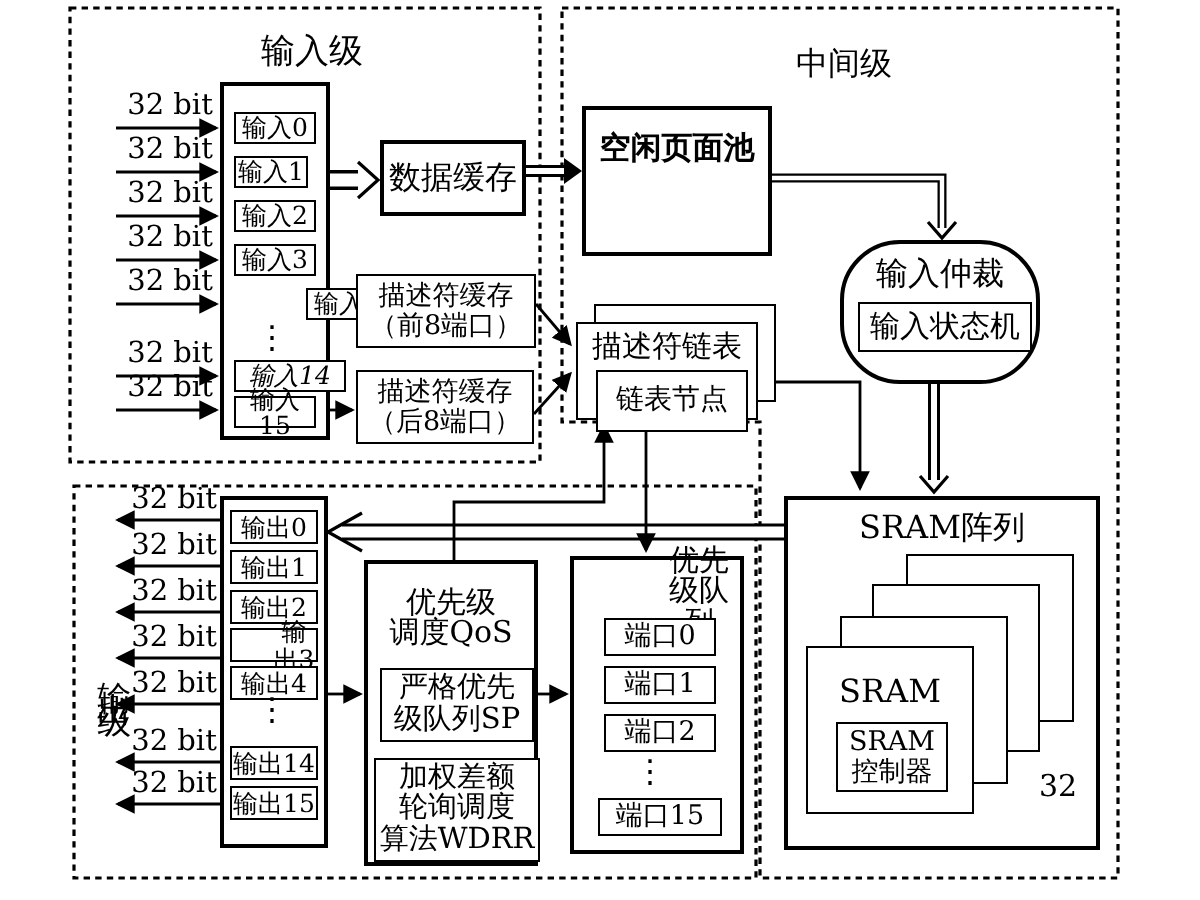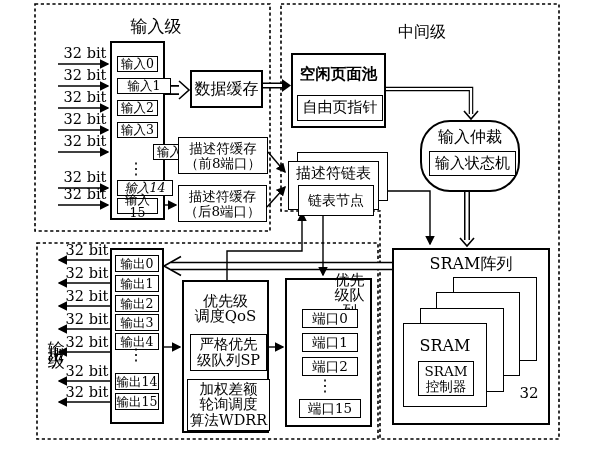--- a/index.html
+++ b/index.html
@@ -95,21 +95,21 @@
       <line x1="164" y1="347" x2="180" y2="347" marker-end="url(#ma)"></line>
       <line x1="269" y1="347" x2="283" y2="347" marker-end="url(#ma)"></line>
       <line x1="505" y1="403" x2="536" y2="372" marker-start="url(#ma)" marker-end="url(#ma)"></line>
     </g>
   </svg>
 
   <div class="lbl f17" style="left:120px;top:17px;width:72px;height:20px;">输入级</div>
 
   <div class="box" style="left:110px;top:41px;width:55px;height:179px;"></div>
   <div class="box thin f125" style="left:117px;top:56px;width:41px;height:16px;">输入0</div>
-  <div class="box thin f125" style="left:117px;top:78px;width:54px;height:16px;text-align:right;">输入1</div>
+  <div class="box thin f125" style="left:117px;top:78px;width:37px;height:16px;text-align:right;">输入1</div>
   <div class="box thin f125" style="left:117px;top:100px;width:41px;height:16px;">输入2</div>
   <div class="box thin f125" style="left:117px;top:122px;width:41px;height:16px;">输入3</div>
   <div class="box thin f125" style="left:117px;top:144px;width:41px;height:16px;margin-left:36px;">输入4</div>
   <div class="lbl f16" style="left:128px;top:159px;width:16px;height:20px;">⋮</div>
   <div class="box thin f125" style="left:117px;top:180px;width:56px;height:16px;font-style:italic;">输入14</div>
   <div class="box thin f125" style="left:117px;top:198px;width:41px;height:16px;">输入15</div>
 
   <div class="lbl f145" style="left:62px;top:46px;width:46px;height:14px;">32 bit</div>
   <div class="lbl f145" style="left:62px;top:68px;width:46px;height:14px;">32 bit</div>
   <div class="lbl f145" style="left:62px;top:90px;width:46px;height:14px;">32 bit</div>
@@ -126,21 +126,20 @@
   </div>
   <div class="box thin col f135" style="left:178px;top:185px;width:89px;height:37px;">
     <span>描述符缓存</span>
     <span>（后8端口）</span>
   </div>
 
   <div class="lbl f16" style="left:392px;top:22px;width:60px;height:20px;">中间级</div>
 
   <div class="box" style="left:291px;top:53px;width:95px;height:75px;">
     <div class="lbl f155" style="left:0;top:9px;width:100%;height:20px;">空闲页面池</div>
-    <div class="box thin f15" style="left:4px;top:40px;width:86px;height:26px;">自由页指针</div>
   </div>
 
   <div class="box" style="left:420px;top:120px;width:100px;height:72px;border-radius:30px;">
     <div class="lbl f16" style="left:0;top:6px;width:100%;height:19px;">输入仲裁</div>
     <div class="box thin f15" style="left:7px;top:29px;width:87px;height:25px;">输入状态机</div>
   </div>
 
   <div class="box thin" style="left:297px;top:152px;width:91px;height:49px;"></div>
   <div class="box thin" style="left:288px;top:161px;width:91px;height:49px;">
     <div class="lbl f15" style="left:0;top:3px;width:100%;height:18px;">描述符链表</div>
@@ -161,21 +160,21 @@
     </div>
   </div>
   <div class="lbl f15" style="left:516px;top:385px;width:26px;height:18px;">32</div>
 
   <div class="lbl f17 vert" style="left:45px;top:299px;width:22px;height:74px;">输出级</div>
 
   <div class="box" style="left:110px;top:248px;width:54px;height:176px;"></div>
   <div class="box thin f125" style="left:115px;top:255px;width:44px;height:17px;">输出0</div>
   <div class="box thin f125" style="left:115px;top:275px;width:44px;height:17px;">输出1</div>
   <div class="box thin f125" style="left:115px;top:295px;width:44px;height:17px;">输出2</div>
-  <div class="box thin f125" style="left:115px;top:314px;width:44px;height:17px;">输出3</div>
+  <div class="box thin f125" style="left:115px;top:314px;width:44px;height:17px;padding-left:20px;">输出3</div>
   <div class="box thin f125" style="left:115px;top:333px;width:44px;height:17px;">输出4</div>
   <div class="lbl f16" style="left:128px;top:345px;width:16px;height:20px;">⋮</div>
   <div class="box thin f125" style="left:115px;top:373px;width:44px;height:17px;">输出14</div>
   <div class="box thin f125" style="left:115px;top:393px;width:44px;height:17px;">输出15</div>
 
   <div class="lbl f145" style="left:64px;top:243px;width:46px;height:14px;">32 bit</div>
   <div class="lbl f145" style="left:64px;top:266px;width:46px;height:14px;">32 bit</div>
   <div class="lbl f145" style="left:64px;top:289px;width:46px;height:14px;">32 bit</div>
   <div class="lbl f145" style="left:64px;top:312px;width:46px;height:14px;">32 bit</div>
   <div class="lbl f145" style="left:64px;top:335px;width:46px;height:14px;">32 bit</div>

